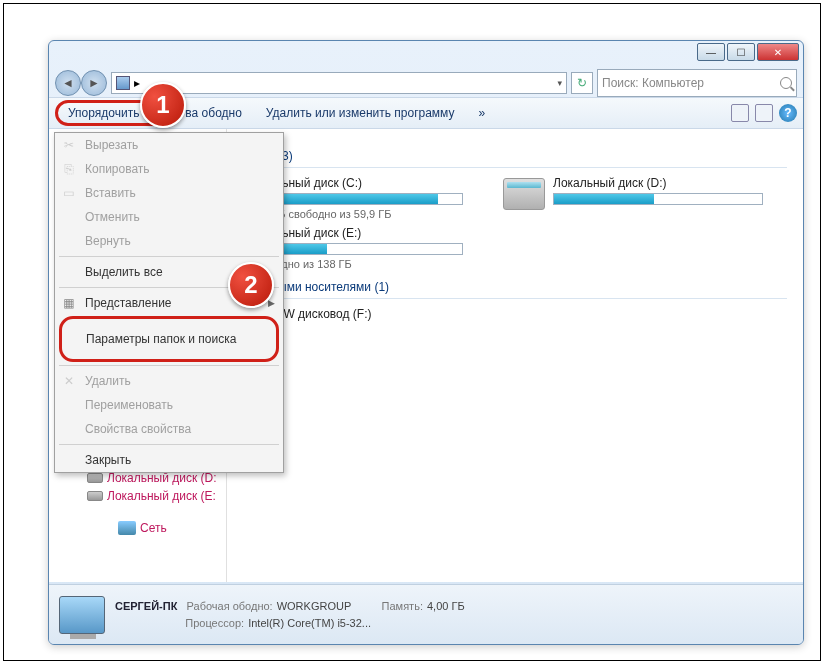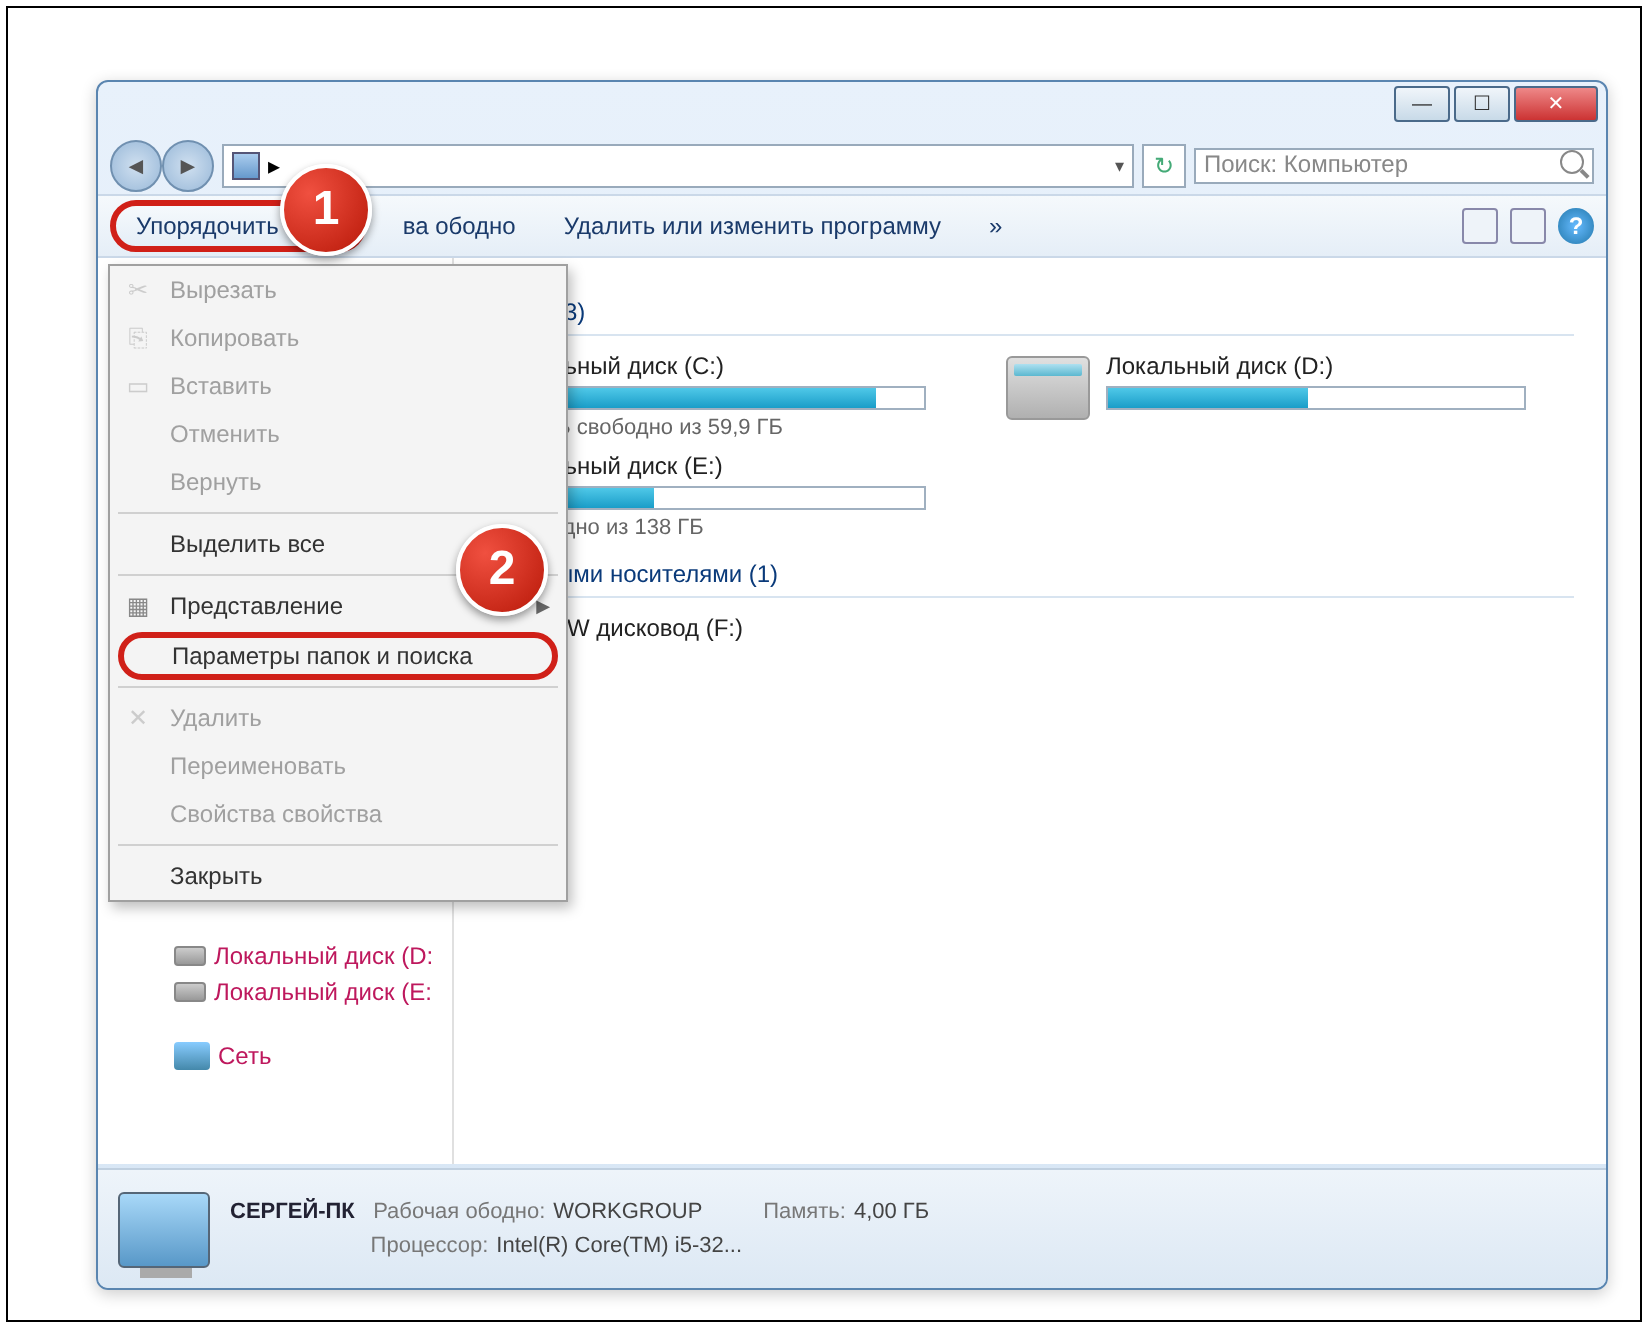--- a/index.html
+++ b/index.html
@@ -14,36 +14,36 @@
 .win-btn { width: 28px; height: 18px; border: 1px solid #4a6a8a; border-radius: 2px; display: flex; align-items: center; justify-content: center; font-size: 10px; color: #333; background: linear-gradient(#f0f5fa, #c8dae8); }
 .win-btn.close { width: 42px; background: linear-gradient(#e88, #c33); color: #fff; }
 
 .addressbar-row { height: 28px; display: flex; align-items: center; padding: 0 6px; gap: 4px; }
 .nav-btns { display: flex; }
 .nav-circle { width: 26px; height: 26px; border-radius: 50%; background: radial-gradient(#d0e0f0, #98b8d8); border: 1px solid #7090b0; display: flex; align-items: center; justify-content: center; color: #555; }
 .addressbar { flex: 1; height: 22px; background: #fff; border: 1px solid #9ab; display: flex; align-items: center; padding: 0 4px; gap: 4px; }
 .addr-icon { width: 14px; height: 14px; background: linear-gradient(#aaccee, #6699cc); border: 1px solid #557; }
 .addr-drop { margin-left: auto; color: #555; font-size: 9px; }
 .refresh-btn { width: 22px; height: 22px; background: #fff; border: 1px solid #9ab; display: flex; align-items: center; justify-content: center; color: #4a7; }
-.searchbox { width: 200px; height: 18px; background: #fff; border: 1px solid #9ab; display: flex; align-items: flex-start; padding: 0 4px; color: #888; gap: 4px; }
+.searchbox { width: 200px; height: 28px; background: #fff; border: 1px solid #9ab; display: flex; align-items: center; padding: 0 4px; color: #888; gap: 4px; }
 .search-icon { width: 12px; height: 12px; border: 1.5px solid #888; border-radius: 50%; position: relative; }
 .search-icon::after { content: ""; position: absolute; width: 5px; height: 1.5px; background: #888; transform: rotate(45deg); right: -4px; bottom: -1px; }
 
 .toolbar { height: 32px; background: linear-gradient(#f5f9fc, #e5eef7); border-top: 1px solid #cad8e8; border-bottom: 1px solid #cad8e8; display: flex; align-items: center; padding: 0 6px; gap: 12px; position: relative; }
 .tool-item { color: #1a3a6a; padding: 3px 6px; display: flex; align-items: center; gap: 4px; }
 .tool-right { position: absolute; right: 6px; display: flex; gap: 6px; align-items: center; }
 .mini-ico { width: 18px; height: 18px; border: 1px solid #88a; background: #eef3f9; border-radius: 2px; }
 .help-ico { width: 18px; height: 18px; border-radius: 50%; background: radial-gradient(#6bf, #27a); color: #fff; display: flex; align-items: center; justify-content: center; font-weight: bold; font-size: 12px; }
 
-.organize-btn { border: 3px solid #d02018; border-radius: 14px; padding: 3px 10px; background: linear-gradient(#f5f9fc, #e5eef7); display: flex; align-items: center; gap: 22px; color: #1a3a6a; }
+.organize-btn { border: 3px solid #d02018; border-radius: 14px; padding: 3px 10px; background: linear-gradient(#f5f9fc, #e5eef7); display: flex; align-items: center; gap: 6px; color: #1a3a6a; }
 
 .content-area { display: flex; position: absolute; top: 88px; left: 0; right: 0; bottom: 62px; background: #fff; }
 .sidebar { width: 178px; border-right: 1px solid #e0e0e0; padding-top: 340px; }
 .tree-item { display: flex; align-items: center; gap: 4px; padding: 2px 0 2px 38px; color: #be185d; }
-.tree-item.net { padding-top: 16px; }
+.tree-item.net { padding-top: 16px; margin-left: 31px; }
 .disk-ico { width: 16px; height: 10px; background: linear-gradient(#ccc, #999); border: 1px solid #888; border-radius: 2px; }
 .net-ico { width: 18px; height: 14px; background: linear-gradient(#8cf, #48a); border-radius: 2px; position: relative; }
 
 .main { flex: 1; padding: 10px 16px; position: relative; }
 .group-header { color: #0a3a7a; padding: 4px 0; border-bottom: 1px solid #d8e4f0; margin-bottom: 8px; margin-top: 6px; }
 .drives-row { display: flex; gap: 40px; margin-bottom: 6px; }
 .drive { display: flex; gap: 8px; width: 260px; }
 .drive-icon { width: 42px; height: 32px; background: linear-gradient(#e0e0e0, #b0b0b0); border: 1px solid #999; border-radius: 3px; margin-top: 2px; position: relative; }
 .drive-icon::before { content: ""; position: absolute; top: 3px; left: 3px; right: 3px; height: 6px; background: linear-gradient(#aee0f0, #5bb8d0); border-radius: 1px; }
 .drive-info { flex: 1; }
@@ -53,21 +53,21 @@
 .drive-free { color: #666; font-size: 11px; }
 
 
 .dropdown { position: absolute; top: 132px; left: 54px; width: 230px; background: #f4f4f4; border: 1px solid #a0a0a0; box-shadow: 2px 3px 6px rgba(0,0,0,0.25); z-index: 20; }
 .menu-item { display: flex; align-items: center; height: 24px; padding: 0 8px 0 30px; color: #333; position: relative; }
 .menu-item.disabled { color: #a0a0a0; }
 .menu-sep { height: 1px; background: #d0d0d0; margin: 3px 4px; }
 .menu-ico { position: absolute; left: 6px; width: 16px; height: 16px; display: flex; align-items: center; justify-content: center; font-size: 12px; color: #888; }
 .menu-item.disabled .menu-ico { color: #ccc; }
 .menu-arrow { margin-left: auto; color: #666; font-size: 9px; }
-.menu-item.highlight { border: 3px solid #d02018; border-radius: 14px; margin: 1px 4px; padding-left: 24px; height: 24px; }
+.menu-item.highlight { border: 3px solid #d02018; border-radius: 14px; margin: 1px 4px; padding-left: 24px; height: 46px; }
 
 
 .callout { position: absolute; width: 46px; height: 46px; border-radius: 50%; background: radial-gradient(circle at 30% 30%, #f05040, #b81808); border: 2px solid #fff; box-shadow: 0 2px 4px rgba(0,0,0,0.4); display: flex; align-items: center; justify-content: center; color: #fff; font-size: 24px; font-weight: bold; z-index: 30; }
 
 .statusbar { position: absolute; bottom: 0; left: 0; right: 0; height: 60px; background: linear-gradient(#eef4fa, #dce8f4); border-top: 1px solid #c0d0e0; display: flex; align-items: center; padding: 0 10px; gap: 10px; }
 .pc-icon { width: 46px; height: 38px; background: linear-gradient(#a8d8f8, #5898c8); border: 1px solid #567; border-radius: 3px; position: relative; }
 .pc-icon::after { content: ""; position: absolute; bottom: -6px; left: 10px; width: 26px; height: 5px; background: #aaa; }
 .status-text { font-size: 11px; color: #444; line-height: 1.5; }
 .status-text b { color: #223; }
 .status-k { color: #777; margin-right: 4px; }

